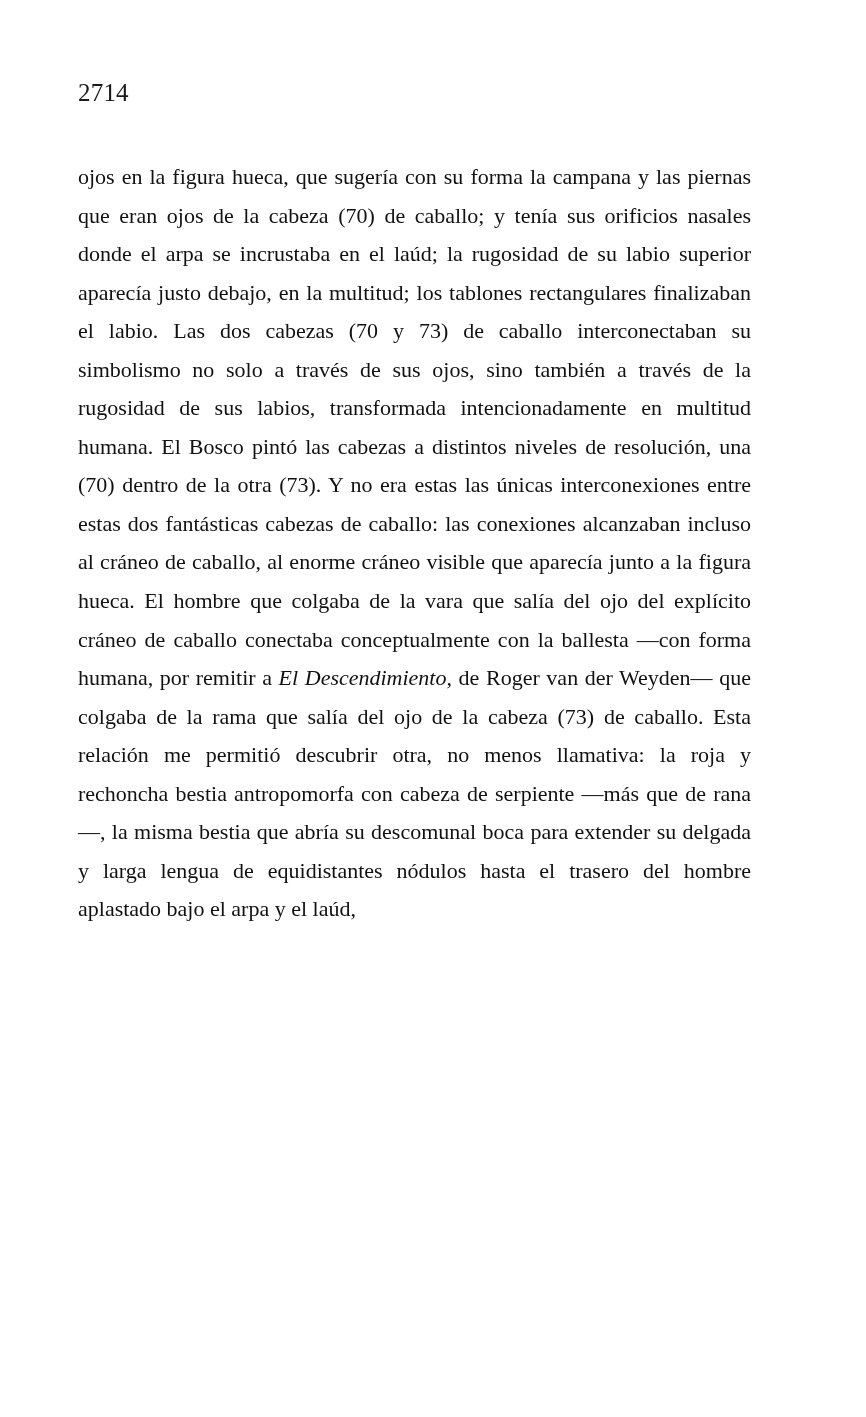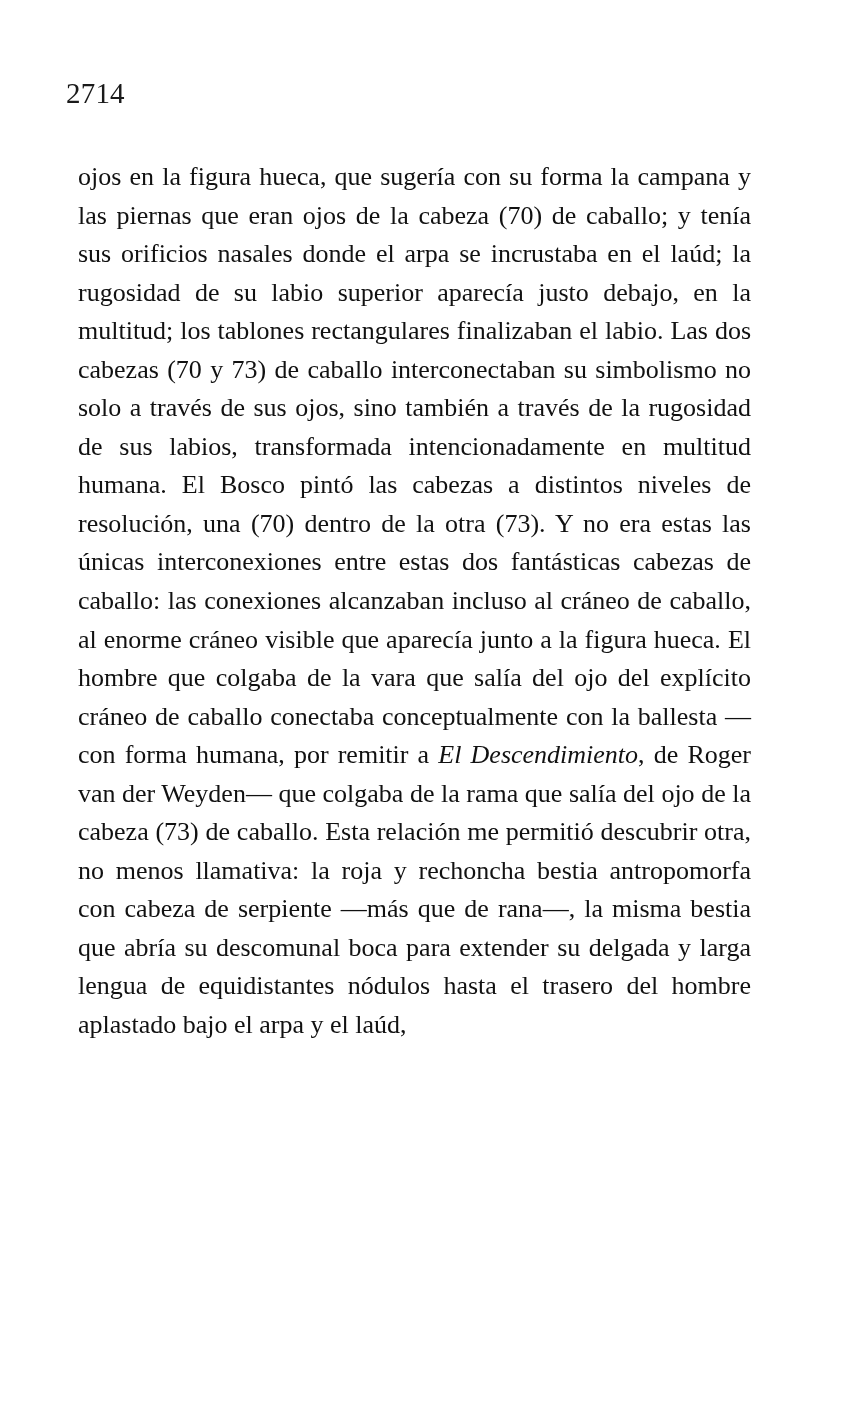--- a/index.html
+++ b/index.html
@@ -15,33 +15,33 @@
     color: #000000;
     overflow: hidden;
   }
   .page {
     position: absolute;
     inset: 0;
     background: #ffffff;
   }
   .page-number {
     position: absolute;
-    left: 66px;
+    left: 78px;
     top: 78px;
-    font-size: 29px;
+    font-size: 25px;
     line-height: 30px;
     color: #1a1a1a;
     letter-spacing: 0.2px;
   }
   .body-text {
     position: absolute;
     left: 78px;
     top: 158px;
     width: 673px;
-    font-size: 26px;
+    font-size: 22px;
     line-height: 38.55px;
     text-align: justify;
     text-justify: inter-word;
     color: #111111;
     hyphens: none;
     -webkit-hyphens: none;
     word-spacing: 0px;
   }
   .body-text p {
     margin: 0;

